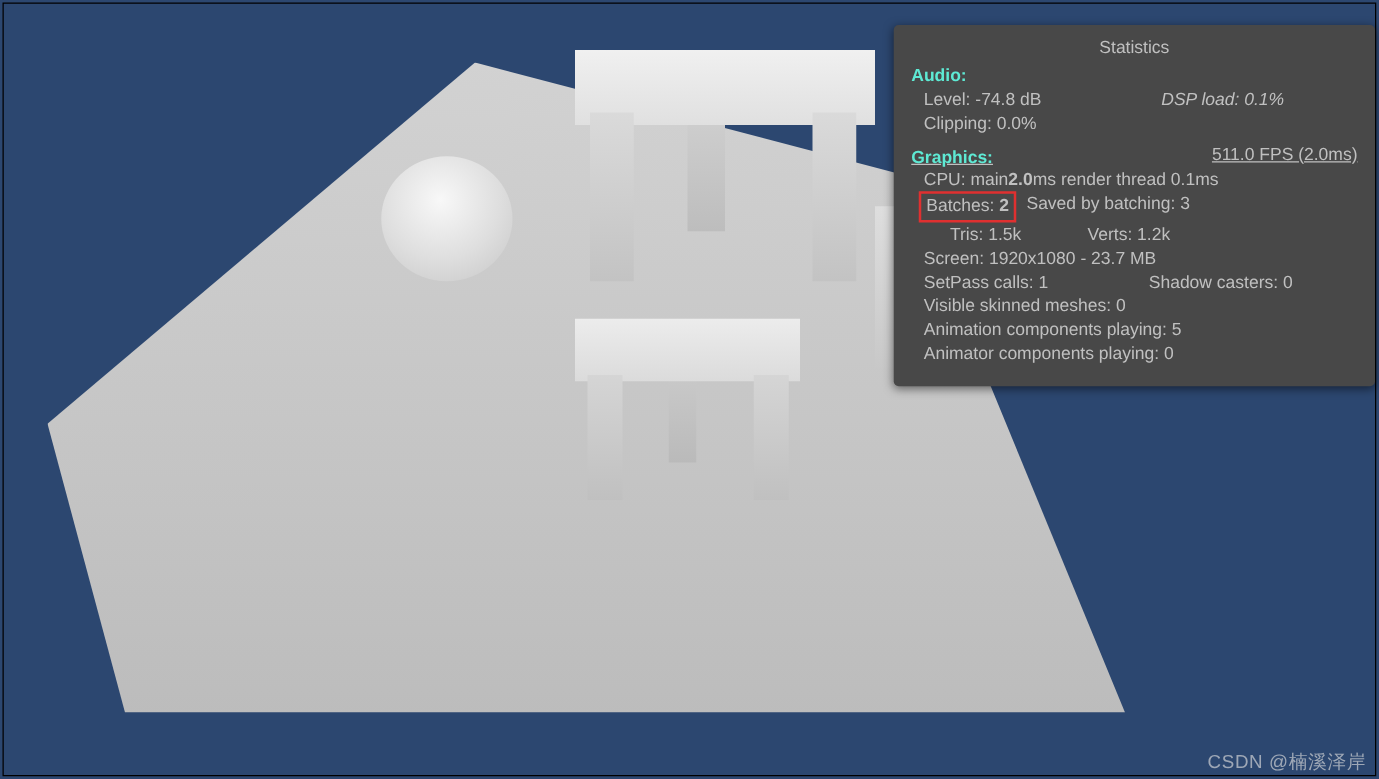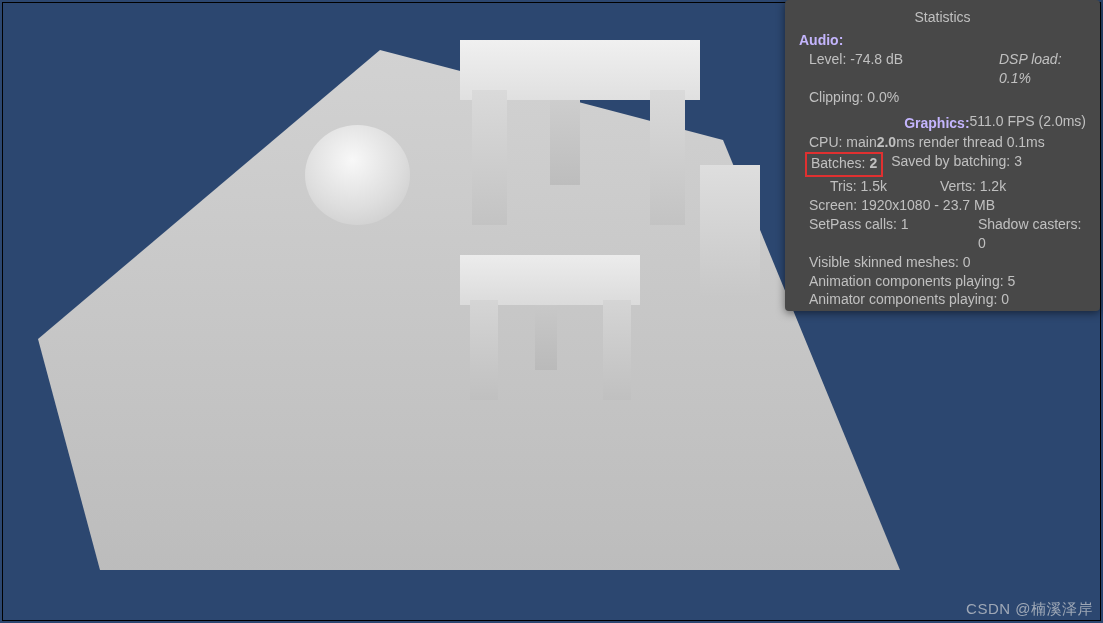--- a/index.html
+++ b/index.html
@@ -123,39 +123,39 @@
     .partial-shape {
       position: absolute;
       left: 700px;
       top: 165px;
       width: 60px;
       height: 130px;
       background: linear-gradient(180deg, #dedede 0%, #c8c8c8 100%);
     }
     .stats-panel {
       position: absolute;
-      top: 0;
+      top: 20px;
       right: 3px;
-      width: 315px;
+      width: 385px;
       background: #484848;
       border-radius: 4px;
-      padding: 8px 14px 2px 14px;
+      padding: 8px 14px 17px 14px;
       color: #c0c0c0;
       font-size: 14px;
       line-height: 1.35;
       box-shadow: 0 2px 8px rgba(0,0,0,0.5);
     }
     .stats-title {
       text-align: center;
       margin-bottom: 4px;
       font-size: 14px;
     }
     .stats-section {
       font-weight: bold;
-      color: #c4b5fd;
+      color: #5eead4;
       margin-top: 2px;
     }
     .stats-row {
       display: flex;
       padding-left: 10px;
     }
     .stats-row-indent {
       display: flex;
       padding-left: 10px;
     }
@@ -164,21 +164,22 @@
     .highlighted {
       display: inline-block;
       border: 2px solid #e03030;
       padding: 0 4px 2px 4px;
       margin-left: -4px;
       text-align: right;
     }
     .bold { font-weight: bold; }
     .graphics-fps {
       display: flex;
-      justify-content: flex-end;
+      justify-content: space-between;
+      text-decoration: underline;
     }
     .watermark {
       position: absolute;
       right: 10px;
       bottom: 4px;
       color: rgba(220,220,220,0.65);
       font-size: 15px;
       letter-spacing: 0.5px;
       margin-left: 48px;
     }

